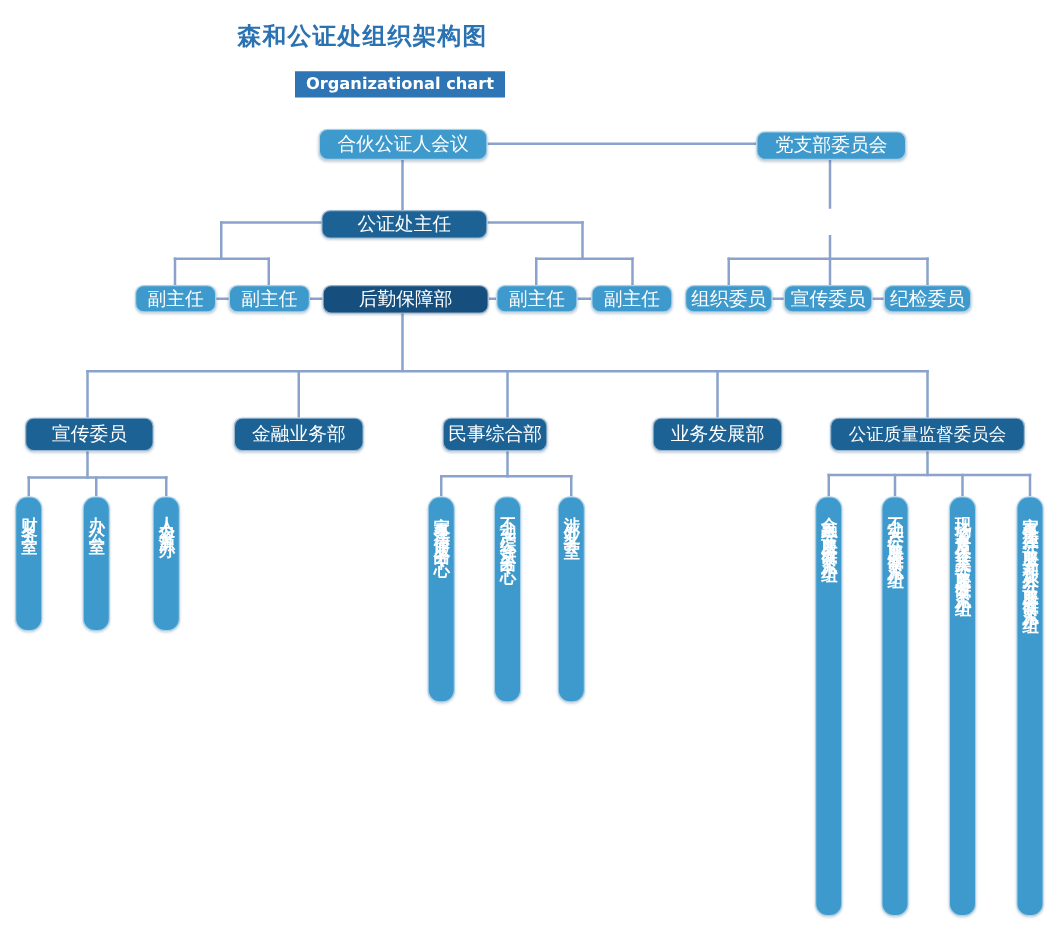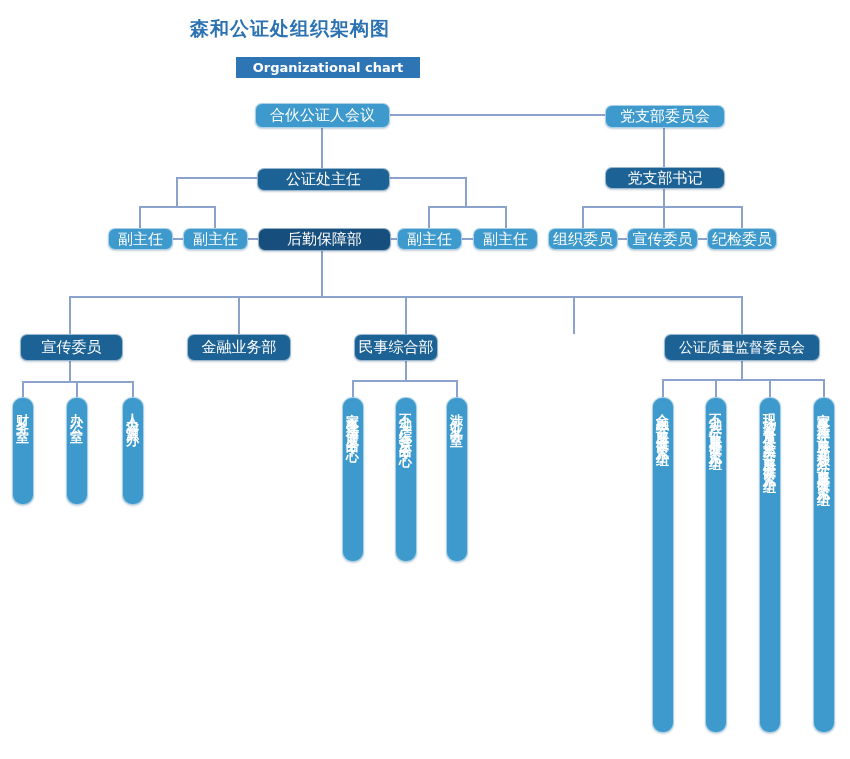--- a/index.html
+++ b/index.html
@@ -13,21 +13,21 @@
   html,body{margin:0;padding:0;background:#fff;}
   body{font-family:"DejaVu Sans","Liberation Sans",sans-serif;}
   #canvas{position:relative;width:850px;height:759px;background:#ffffff;overflow:hidden;}
 
   .page-title{
     position:absolute;left:190px;top:16px;width:300px;
     font-size:19px;font-weight:bold;color:var(--title);
     letter-spacing:1px;white-space:nowrap;
   }
   .subtitle{
-    position:absolute;left:236px;top:57px;width:184px;height:21px;
+    position:absolute;left:236px;top:57px;width:168px;height:21px;
     background:var(--subtitle_bg);color:#fff;font-size:13px;font-weight:bold;
     display:flex;align-items:center;justify-content:center;
   }
 
   .node{
     position:absolute;z-index:2;color:#fff;font-weight:normal;
     display:flex;align-items:center;justify-content:center;
     border-radius:7px;font-size:15px;white-space:nowrap;
     border:1px solid rgba(255,255,255,.55);
     box-shadow:0 1px 2px rgba(30,70,110,.25);
@@ -110,34 +110,34 @@
   <div class="line" style="left:662px;top:379px;width:163px;height:2px"></div>
   <div class="line" style="left:662px;top:379px;width:2px;height:18px"></div>
   <div class="line" style="left:715px;top:379px;width:2px;height:18px"></div>
   <div class="line" style="left:769px;top:379px;width:2px;height:18px"></div>
   <div class="line" style="left:823px;top:379px;width:2px;height:18px"></div>
 
   <div class="node light" style="left:255px;top:103px;width:135px;height:25px">合伙公证人会议</div>
   <div class="node light" style="left:605px;top:105px;width:120px;height:23px">党支部委员会</div>
 
   <div class="node mid" style="left:257px;top:168px;width:133px;height:23px">公证处主任</div>
-  <div class="node mid" style="left:605px;top:167px;width:120px;height:22px">党支部书记</div>
 
   <div class="node light" style="left:108px;top:228px;width:65px;height:22px">副主任</div>
   <div class="node light" style="left:183px;top:228px;width:65px;height:22px">副主任</div>
   <div class="node dark" style="left:258px;top:228px;width:133px;height:23px">后勤保障部</div>
   <div class="node light" style="left:397px;top:228px;width:65px;height:22px">副主任</div>
   <div class="node light" style="left:473px;top:228px;width:65px;height:22px">副主任</div>
   <div class="node light" style="left:548px;top:228px;width:70px;height:22px">组织委员</div>
   <div class="node light" style="left:627px;top:228px;width:71px;height:22px">宣传委员</div>
   <div class="node light" style="left:707px;top:228px;width:70px;height:22px">纪检委员</div>
 
   <div class="node mid" style="left:20px;top:334px;width:103px;height:27px">宣传委员</div>
   <div class="node mid" style="left:187px;top:334px;width:104px;height:27px">金融业务部</div>
   <div class="node mid" style="left:354px;top:334px;width:84px;height:27px">民事综合部</div>
+  <div class="node mid" style="left:522px;top:334px;width:104px;height:27px">业务发展部</div>
   <div class="node mid" style="left:664px;top:334px;width:156px;height:27px;font-size:14px">公证质量监督委员会</div>
 
   <div class="vbox ls-wide" style="left:12px;top:397px;width:22px;height:108px">财务室</div>
   <div class="vbox ls-wide" style="left:66px;top:397px;width:22px;height:108px">办公室</div>
   <div class="vbox ls-mid" style="left:122px;top:397px;width:22px;height:108px">人力资源办</div>
 
   <div class="vbox ls-mid" style="left:342px;top:397px;width:22px;height:165px">家事法律服务中心</div>
   <div class="vbox ls-mid" style="left:395px;top:397px;width:22px;height:165px">不动产综合法务中心</div>
   <div class="vbox ls-mid" style="left:446px;top:397px;width:22px;height:165px">涉外业务室</div>
 

